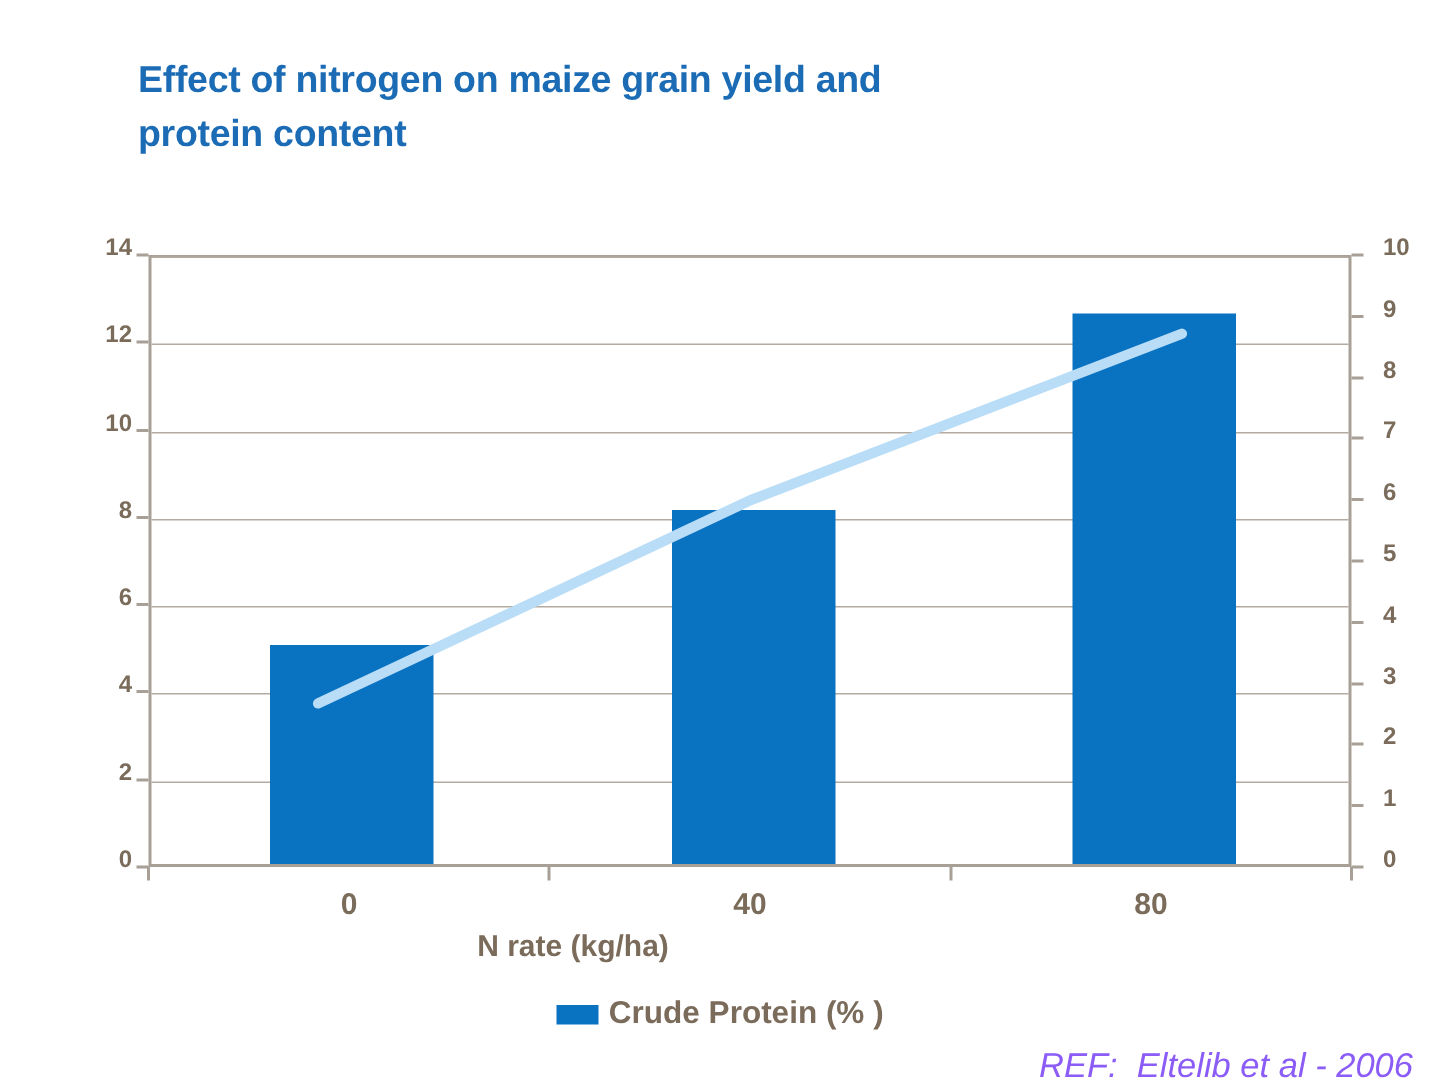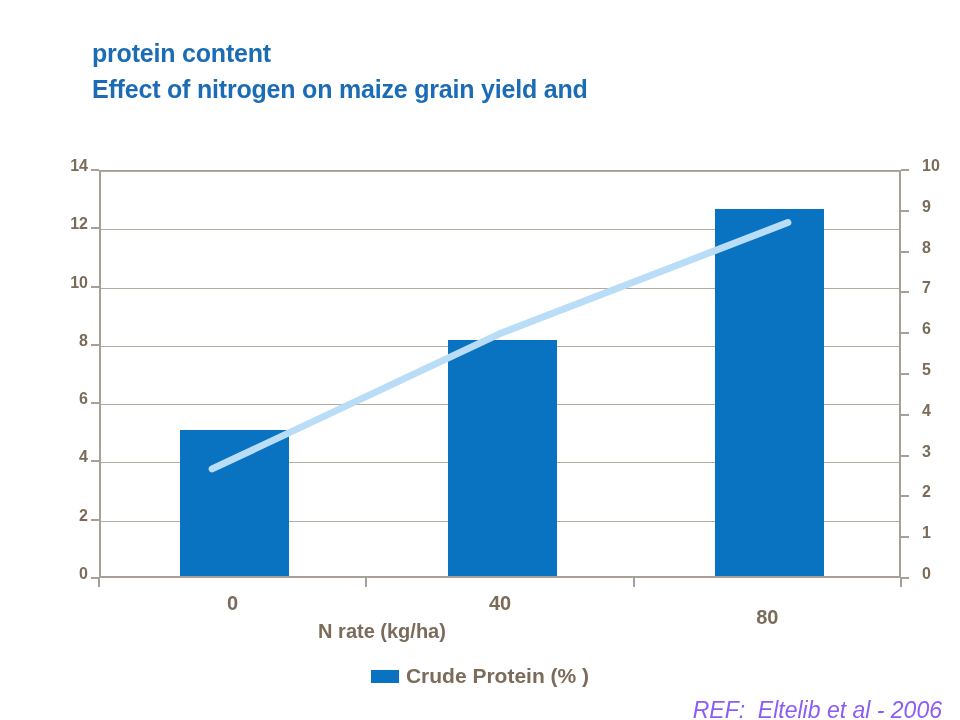--- a/index.html
+++ b/index.html
@@ -169,22 +169,22 @@
     font-size: 23px;
     font-weight: normal;
     font-style: italic;
     white-space: pre;
   }
 </style>
 </head>
 <body>
 
 <div id="chart-title">
+  <div>Effect of nitrogen on maize grain yield and</div>
   <div>protein content</div>
-  <div>Effect of nitrogen on maize grain yield and</div>
 </div>
 
 <div id="plot-area">
   <div id="gridlines">
       <div class="gridline base" style="top: 407px;"></div>
       <div class="gridline" style="top: 348.714px;"></div>
       <div class="gridline" style="top: 290.429px;"></div>
       <div class="gridline" style="top: 232.143px;"></div>
       <div class="gridline" style="top: 173.857px;"></div>
       <div class="gridline" style="top: 115.571px;"></div>
@@ -239,21 +239,21 @@
     <div class="tick-label tick-right" style="top: 238.6px;">8</div>
     <div class="tick-mark-right" style="top: 250.6px;"></div>
     <div class="tick-label tick-right" style="top: 197.8px;">9</div>
     <div class="tick-mark-right" style="top: 209.8px;"></div>
     <div class="tick-label tick-right" style="top: 157px;">10</div>
     <div class="tick-mark-right" style="top: 169px;"></div>
   </div>
 <div id="axis-x">
     <div class="x-tick-label" style="left: 172.667px;">0</div>
     <div class="x-tick-label" style="left: 440px;">40</div>
-    <div class="x-tick-label" style="left: 707.333px; margin-top: 14px;">80</div>
+    <div class="x-tick-label" style="left: 707.333px;">80</div>
     <div class="tick-mark-x" style="left: 98px;"></div>
     <div class="tick-mark-x" style="left: 365.333px;"></div>
     <div class="tick-mark-x" style="left: 632.667px;"></div>
     <div class="tick-mark-x" style="left: 900px;"></div>
   </div>
 
 <div id="x-axis-title">N rate (kg/ha)</div>
 
 <div id="legend">
   <div class="legend-item">

